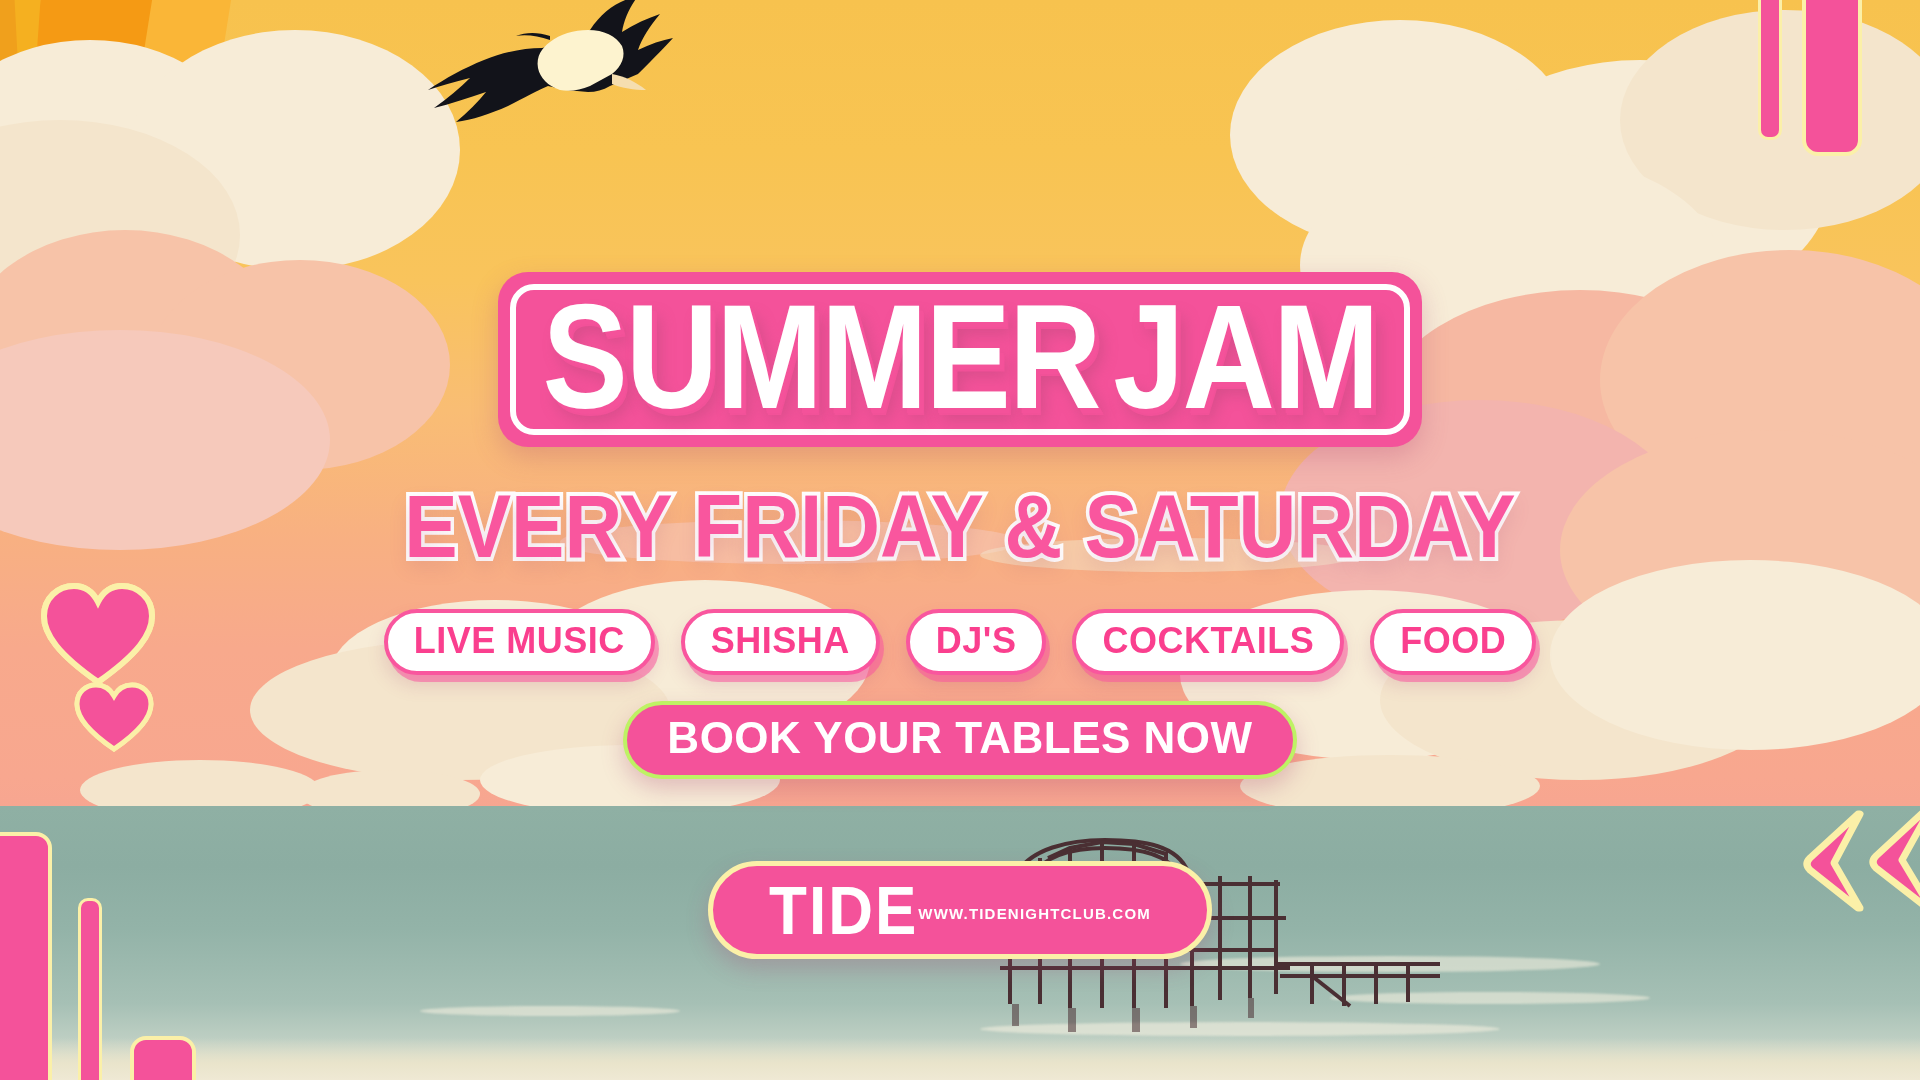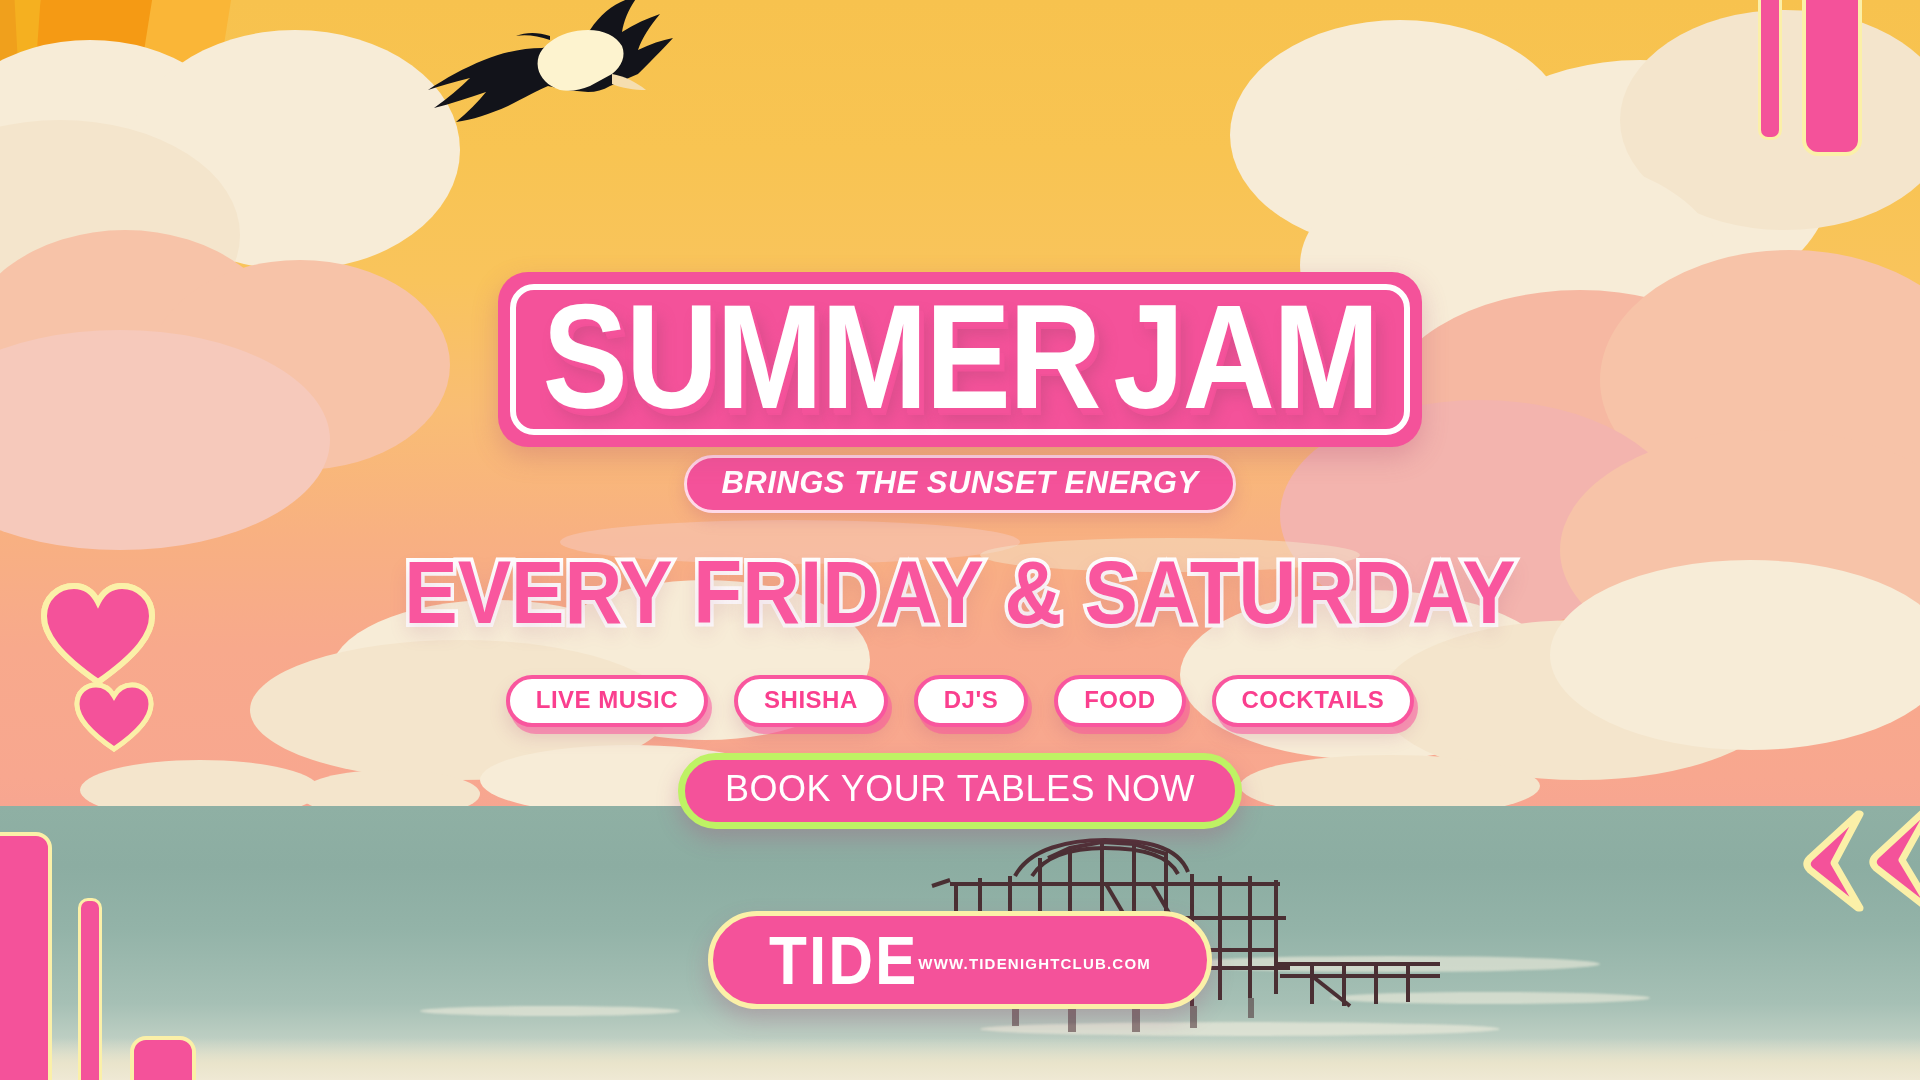--- a/index.html
+++ b/index.html
@@ -116,29 +116,29 @@
     -webkit-text-stroke:7px #ffffff;
     paint-order:stroke fill;
     text-shadow:0 8px 18px rgba(170,80,120,.22);
   }
 
   .badges{
     margin-top:36px; display:flex; gap:26px; align-items:center; justify-content:center;
   }
   .badge{
     background:#ffffff; border:4px solid #f9569e; border-radius:999px;
-    color:#fa3f8e; font-weight:bold; font-size:24px; letter-spacing:.5px;
+    color:#fa3f8e; font-weight:bold; font-size:36px; letter-spacing:.5px;
     padding:7px 26px 9px 26px; white-space:nowrap;
     box-shadow:4px 7px 0 rgba(249,86,158,.55), 0 10px 18px rgba(170,80,120,.20);
   }
 
   .cta{
     margin-top:26px;
-    background:#f4529a; border:7px solid #bef264; border-radius:999px;
-    color:#ffffff; font-weight:normal; font-size:36px; letter-spacing:.5px;
+    background:#f4529a; border:4px solid #bef264; border-radius:999px;
+    color:#ffffff; font-weight:bold; font-size:44px; letter-spacing:.5px;
     padding:8px 40px 12px 40px; white-space:nowrap;
     box-shadow:0 10px 22px rgba(170,70,115,.28);
   }
 
   .logo{
     margin-top:82px;
     background:#f4529a; border:5px solid #fbf0a8; border-radius:999px;
     padding:14px 56px 12px 56px;
     display:flex; flex-direction:row; align-items:center;
     box-shadow:0 10px 22px rgba(170,70,115,.26);
@@ -308,30 +308,29 @@
   </div>
 
   <div class="centerstack">
 
     <div class="title-plate">
       <div class="title-inner">
         <div class="title-text"><span>SUMMER</span><span class="jam">JAM</span></div>
       </div>
     </div>
 
-    <div class="subtitle">BRINGS THE SUNSET ENERGY</div>
 
     <div class="headline">EVERY FRIDAY &amp; SATURDAY</div>
 
     <div class="badges">
       <div class="badge">LIVE MUSIC</div>
       <div class="badge">SHISHA</div>
       <div class="badge">DJ'S</div>
+      <div class="badge">COCKTAILS</div>
       <div class="badge">FOOD</div>
-      <div class="badge">COCKTAILS</div>
     </div>
 
     <div class="cta">BOOK YOUR TABLES NOW</div>
 
     <div class="logo">
       <div class="logo-word">TIDE</div>
       <div class="logo-url">WWW.TIDENIGHTCLUB.COM</div>
     </div>
 
   </div>

